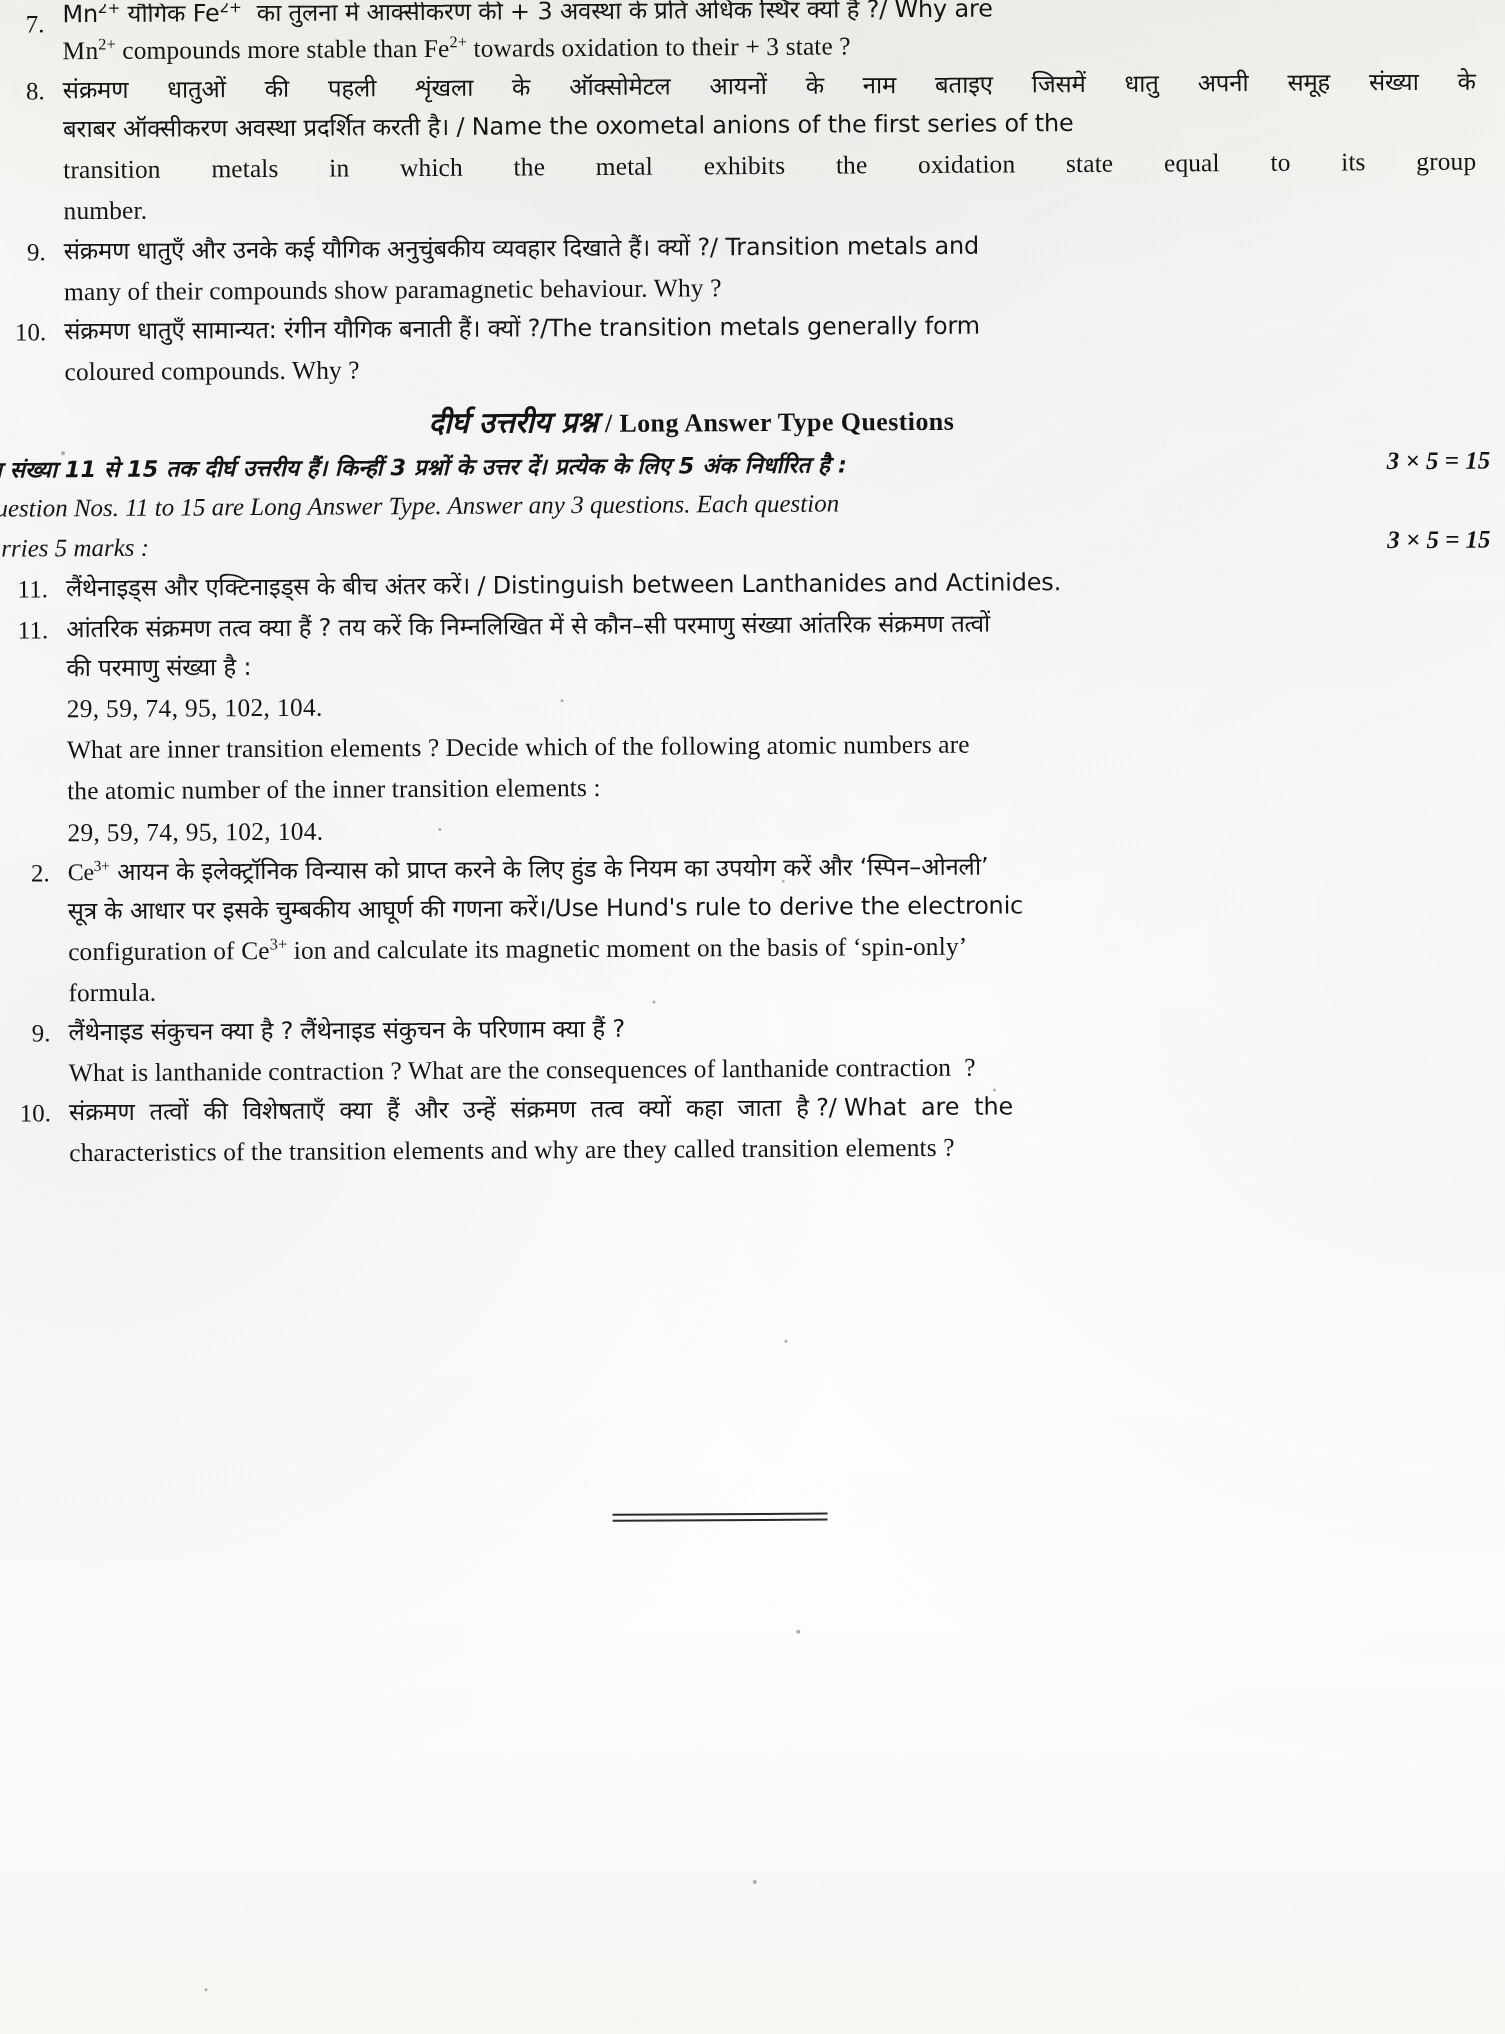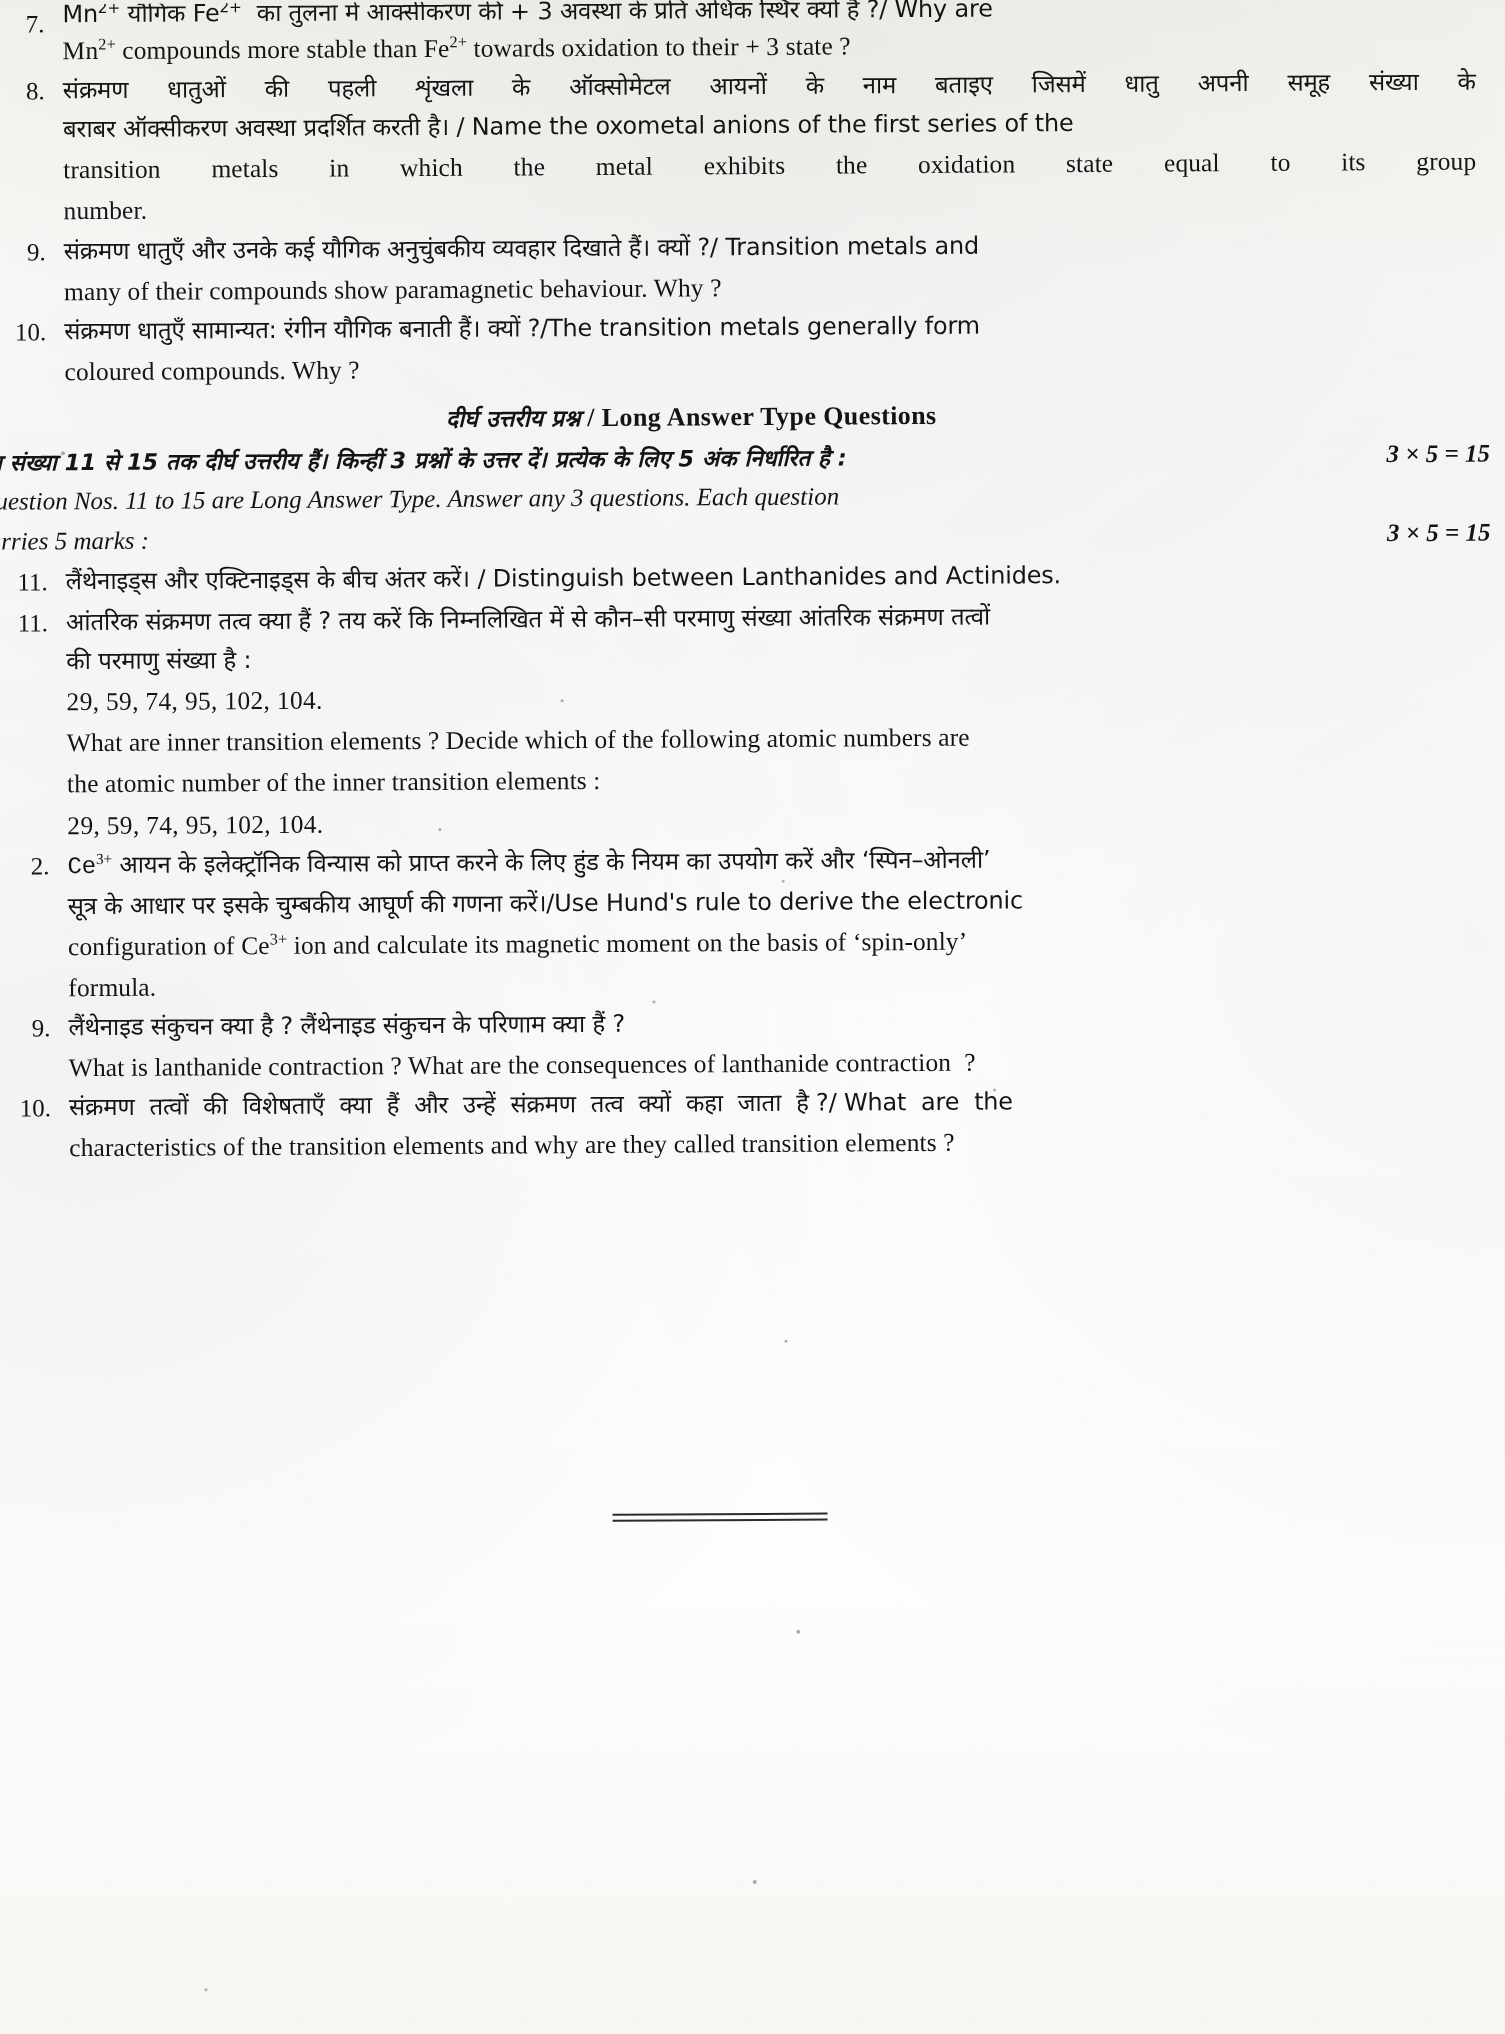--- a/index.html
+++ b/index.html
@@ -106,21 +106,21 @@
     text-align: center;
     font-weight: bold;
     font-size: 26px;
     margin-top: 12px;
     margin-bottom: 6px;
     padding-right: 120px;
   }
   .center-heading .dev-part {
     font-family: "DejaVu Sans", sans-serif;
     font-style: italic;
-    font-size: 23px;
+    font-size: 29px;
   }
   .center-heading .en-part {
     font-family: "Liberation Serif", serif;
     letter-spacing: .4px;
   }
 
   
   .instr-block {
     margin-top: 4px;
     margin-bottom: 2px;
@@ -276,21 +276,21 @@
         <div class="nums">29, 59, 74, 95, 102, 104.</div>
         <div class="ln">What are inner transition elements ? Decide which of the following atomic numbers are</div>
         <div class="ln">the atomic number of the inner transition elements :</div>
         <div class="nums">29, 59, 74, 95, 102, 104.</div>
       </div>
     </div>
 
     <div class="q-row">
       <div class="q-num">2.</div>
       <div class="q-body">
-        <div class="ln dev"><span style="font-family:Liberation Mono, monospace;">Ce</span><sup style="font-family:'Liberation Serif',serif;">3+</sup><span> आयन के इलेक्ट्रॉनिक विन्यास को प्राप्त करने के लिए हुंड के नियम का उपयोग करें और ‘स्पिन–ओनली’</span></div>
+        <div class="ln dev"><span style="font-family:Liberation Serif, serif;">Ce</span><sup style="font-family:'Liberation Serif',serif;">3+</sup><span> आयन के इलेक्ट्रॉनिक विन्यास को प्राप्त करने के लिए हुंड के नियम का उपयोग करें और ‘स्पिन–ओनली’</span></div>
         <div class="ln dev">सूत्र के आधार पर इसके चुम्बकीय आघूर्ण की गणना करें।/Use Hund's rule to derive the electronic</div>
         <div class="ln"><span>configuration of Ce</span><sup>3+</sup><span> ion and calculate its magnetic moment on the basis of ‘spin-only’</span></div>
         <div class="ln">formula.</div>
       </div>
     </div>
 
     <div class="q-row">
       <div class="q-num">9.</div>
       <div class="q-body">
         <div class="ln dev">लैंथेनाइड संकुचन क्या है ? लैंथेनाइड संकुचन के परिणाम क्या हैं ?</div>

